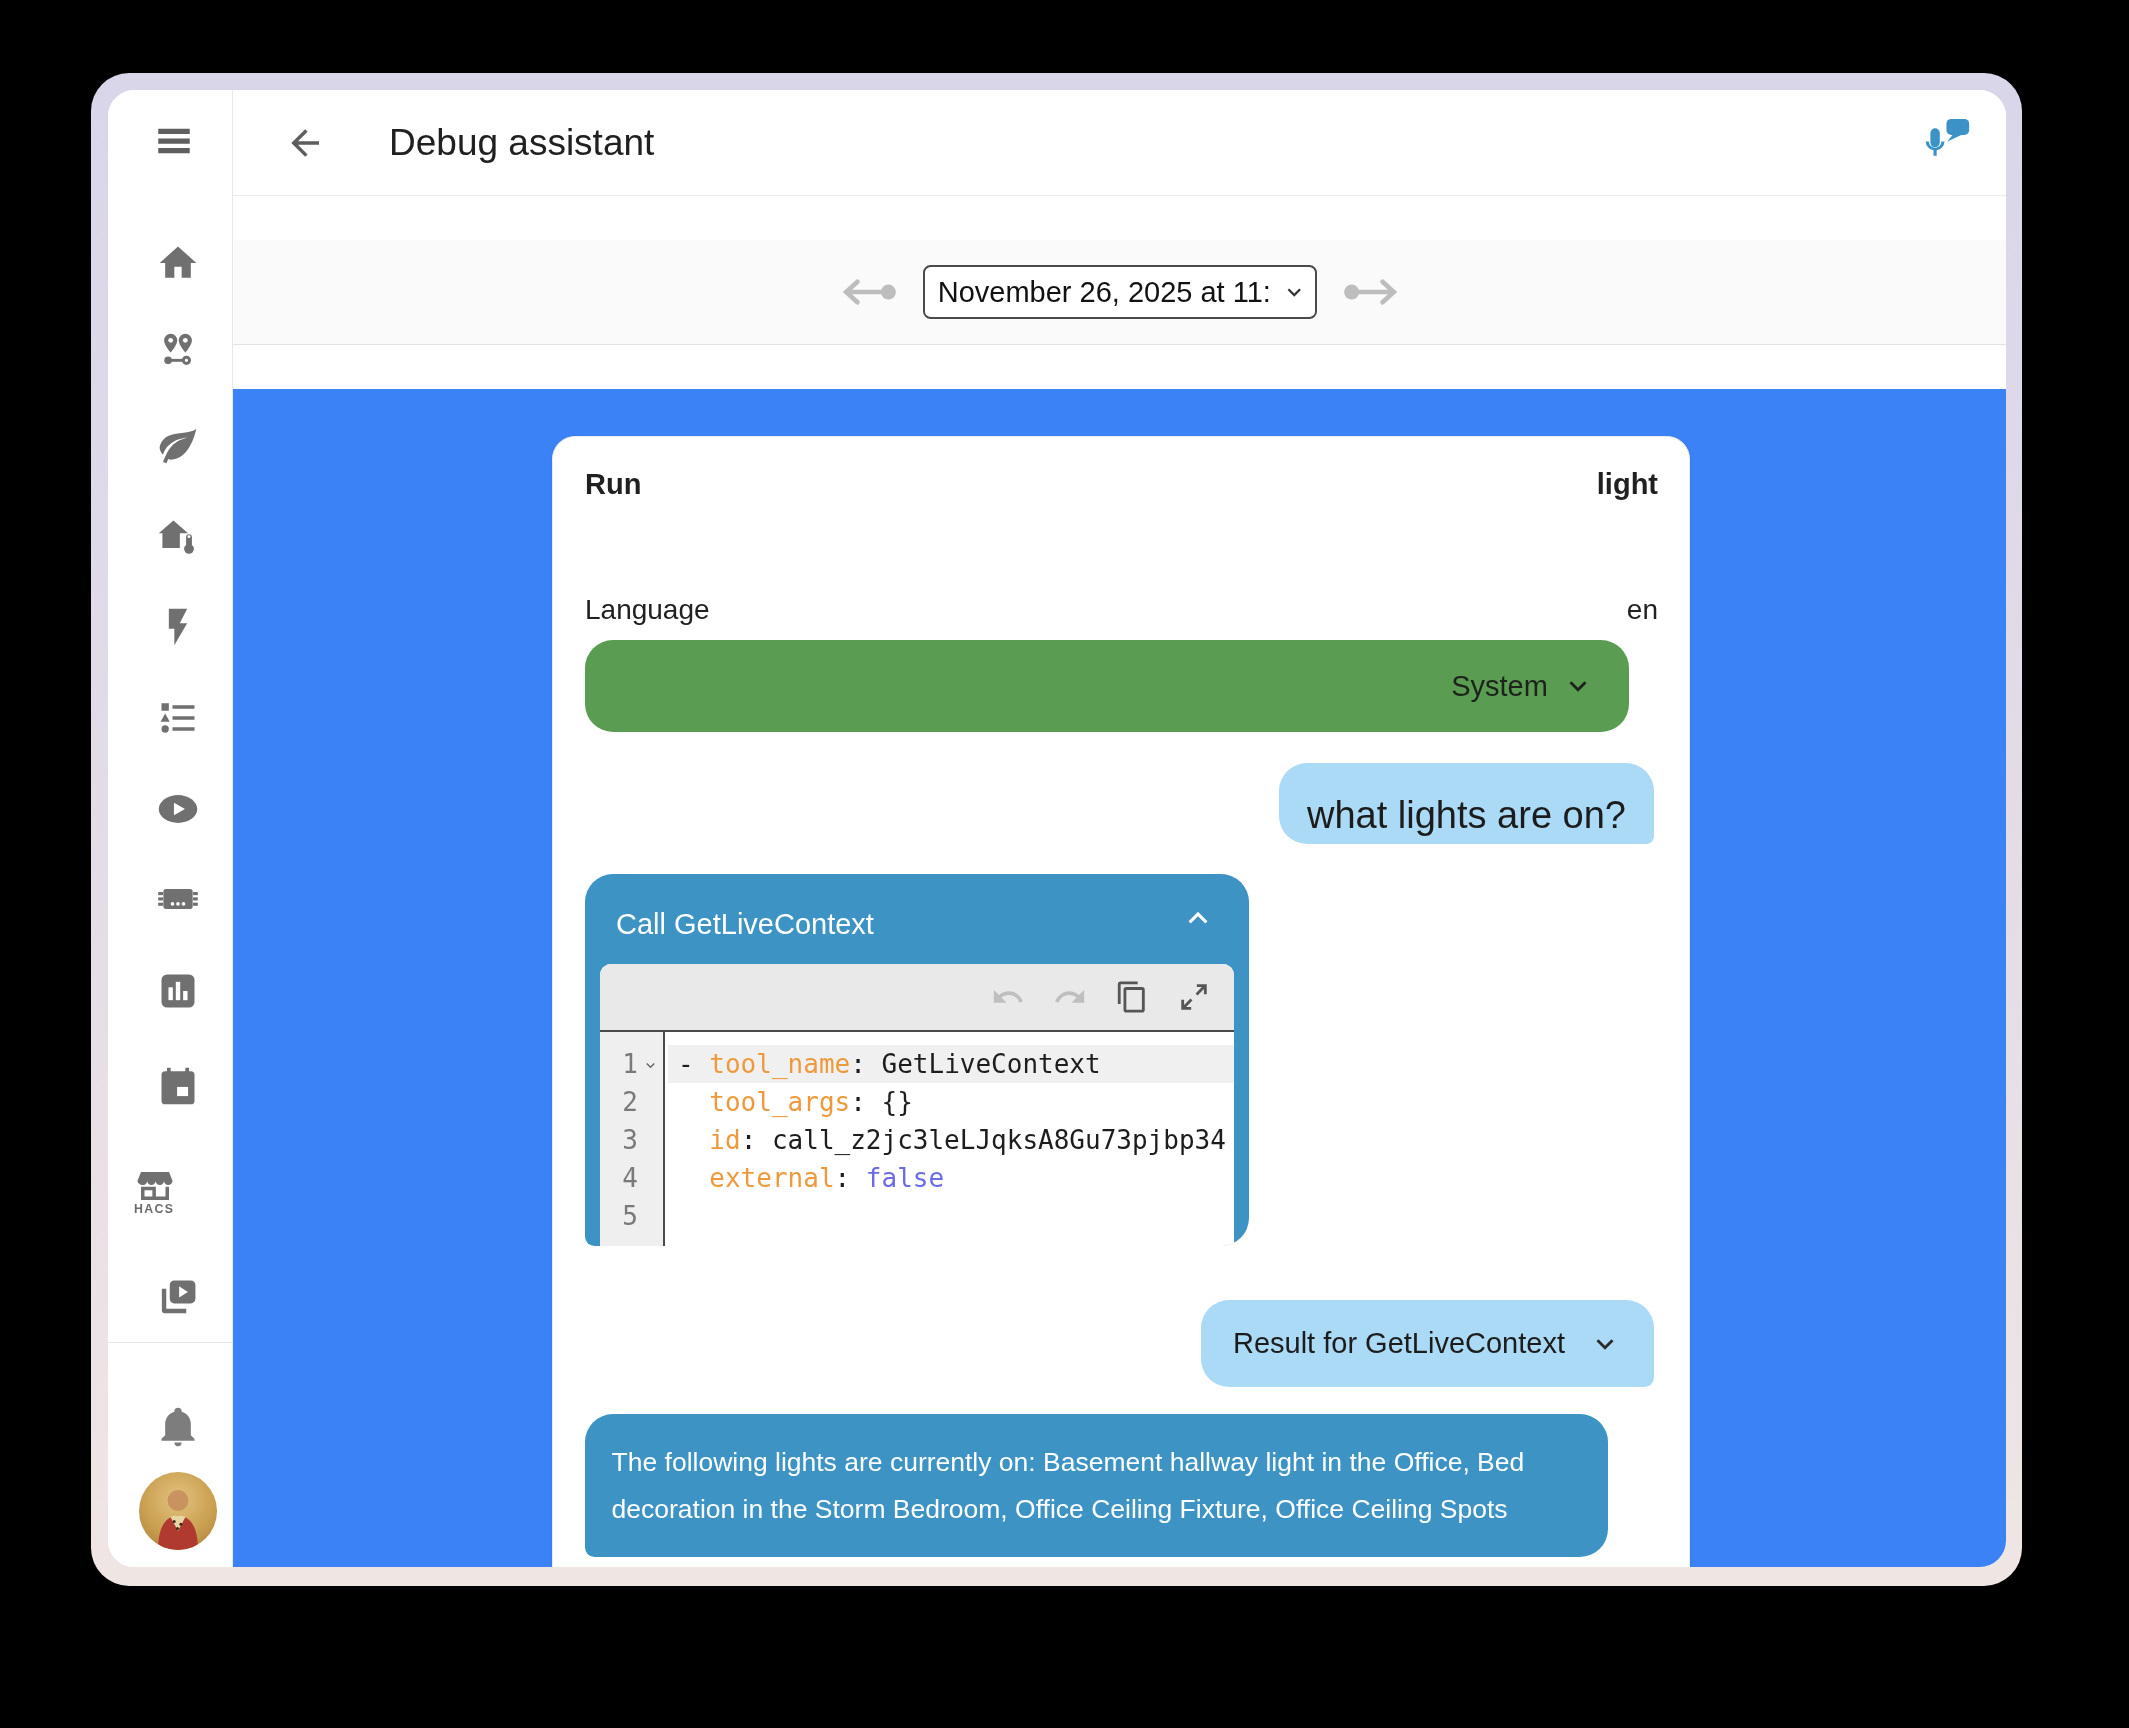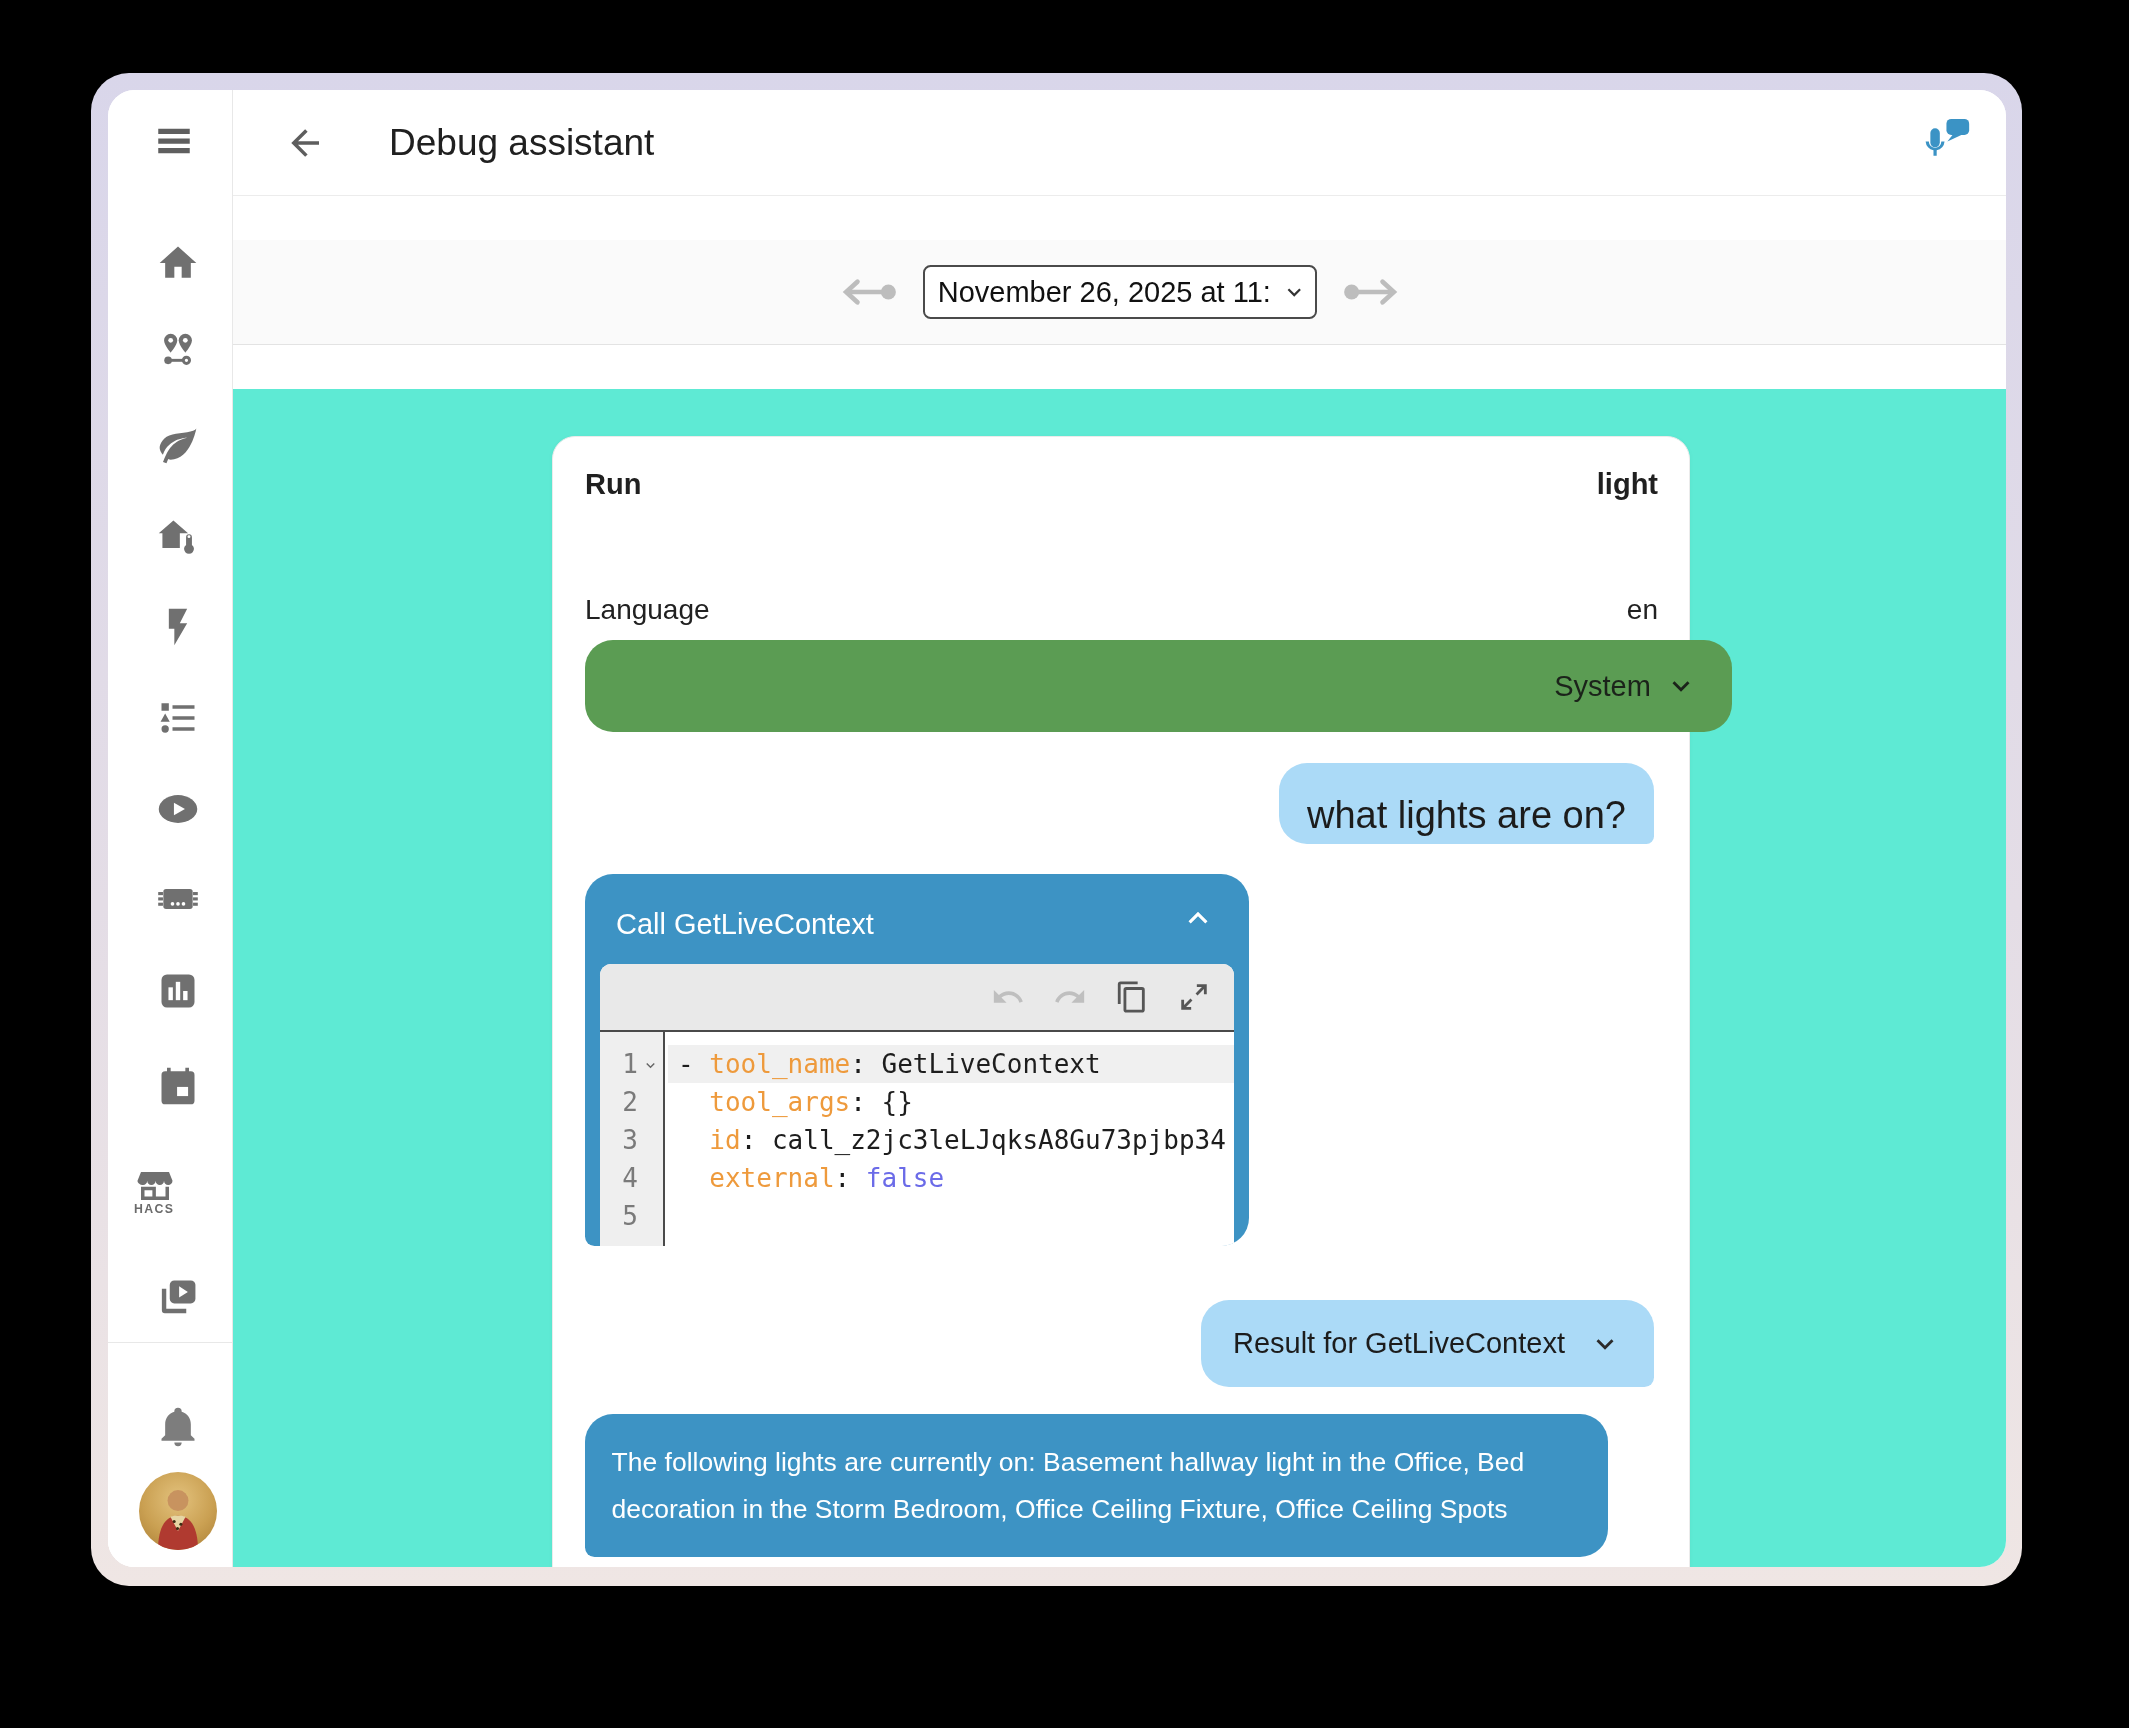--- a/index.html
+++ b/index.html
@@ -39,30 +39,30 @@
 
   .date-row{height:105px;background:#fafafa;border-bottom:1.9px solid #e3e3e3;display:flex;
             align-items:center;justify-content:center;gap:21px;flex:0 0 auto;}
   .step-icon{width:61px;height:30px;}
   .select-wrap{position:relative;}
   .run-select{appearance:none;-webkit-appearance:none;width:394px;height:54px;border:2.4px solid #4a4a4a;
               border-radius:7.6px;background:#fff;font-family:inherit;font-size:29px;color:#111;
               padding:0 45px 0 13.2px;cursor:pointer;}
   .select-chevron{position:absolute;right:9.5px;top:14px;width:26.5px;height:26.5px;pointer-events:none;fill:#333;}
 
-  .content{flex:1;background:#5eead4;position:relative;}
+  .content{flex:1;background:#3b82f6;position:relative;}
 
   
   .card{position:absolute;left:319px;top:47px;width:1138px;height:1204px;background:#fff;
         border:0.9px solid #ebebeb;border-radius:23px;box-shadow:0 1.9px 5.7px rgba(0,0,0,.04);}
   .row-flex{position:absolute;left:32px;right:31px;display:flex;justify-content:space-between;align-items:center;}
   .run-row{top:26.5px;height:42px;font-size:29px;font-weight:700;}
   .field-row{height:40px;font-size:28px;font-weight:400;color:#212121;}
 
-  .system-bar{position:absolute;left:32px;top:203px;width:1147px;height:92px;border-radius:28px;
+  .system-bar{position:absolute;left:32px;top:203px;width:1044px;height:92px;border-radius:28px;
               background:#5B9C53;display:flex;align-items:center;justify-content:flex-end;
               padding-right:34px;gap:13.2px;cursor:pointer;}
   .system-bar .lbl{font-size:29px;font-weight:500;color:#1b231a;}
   .system-bar svg{width:34px;height:34px;fill:#1b231a;}
 
   .user-bubble{position:absolute;right:35px;top:326px;height:81px;line-height:81px;padding:12px 28px;
                background:#ABDAF7;border-radius:28px 28px 7.6px 28px;font-size:38px;color:#1c1c1c;}
 
   
   .tool-card{position:absolute;left:32px;top:437px;width:664px;height:372px;background:#3D93C4;

